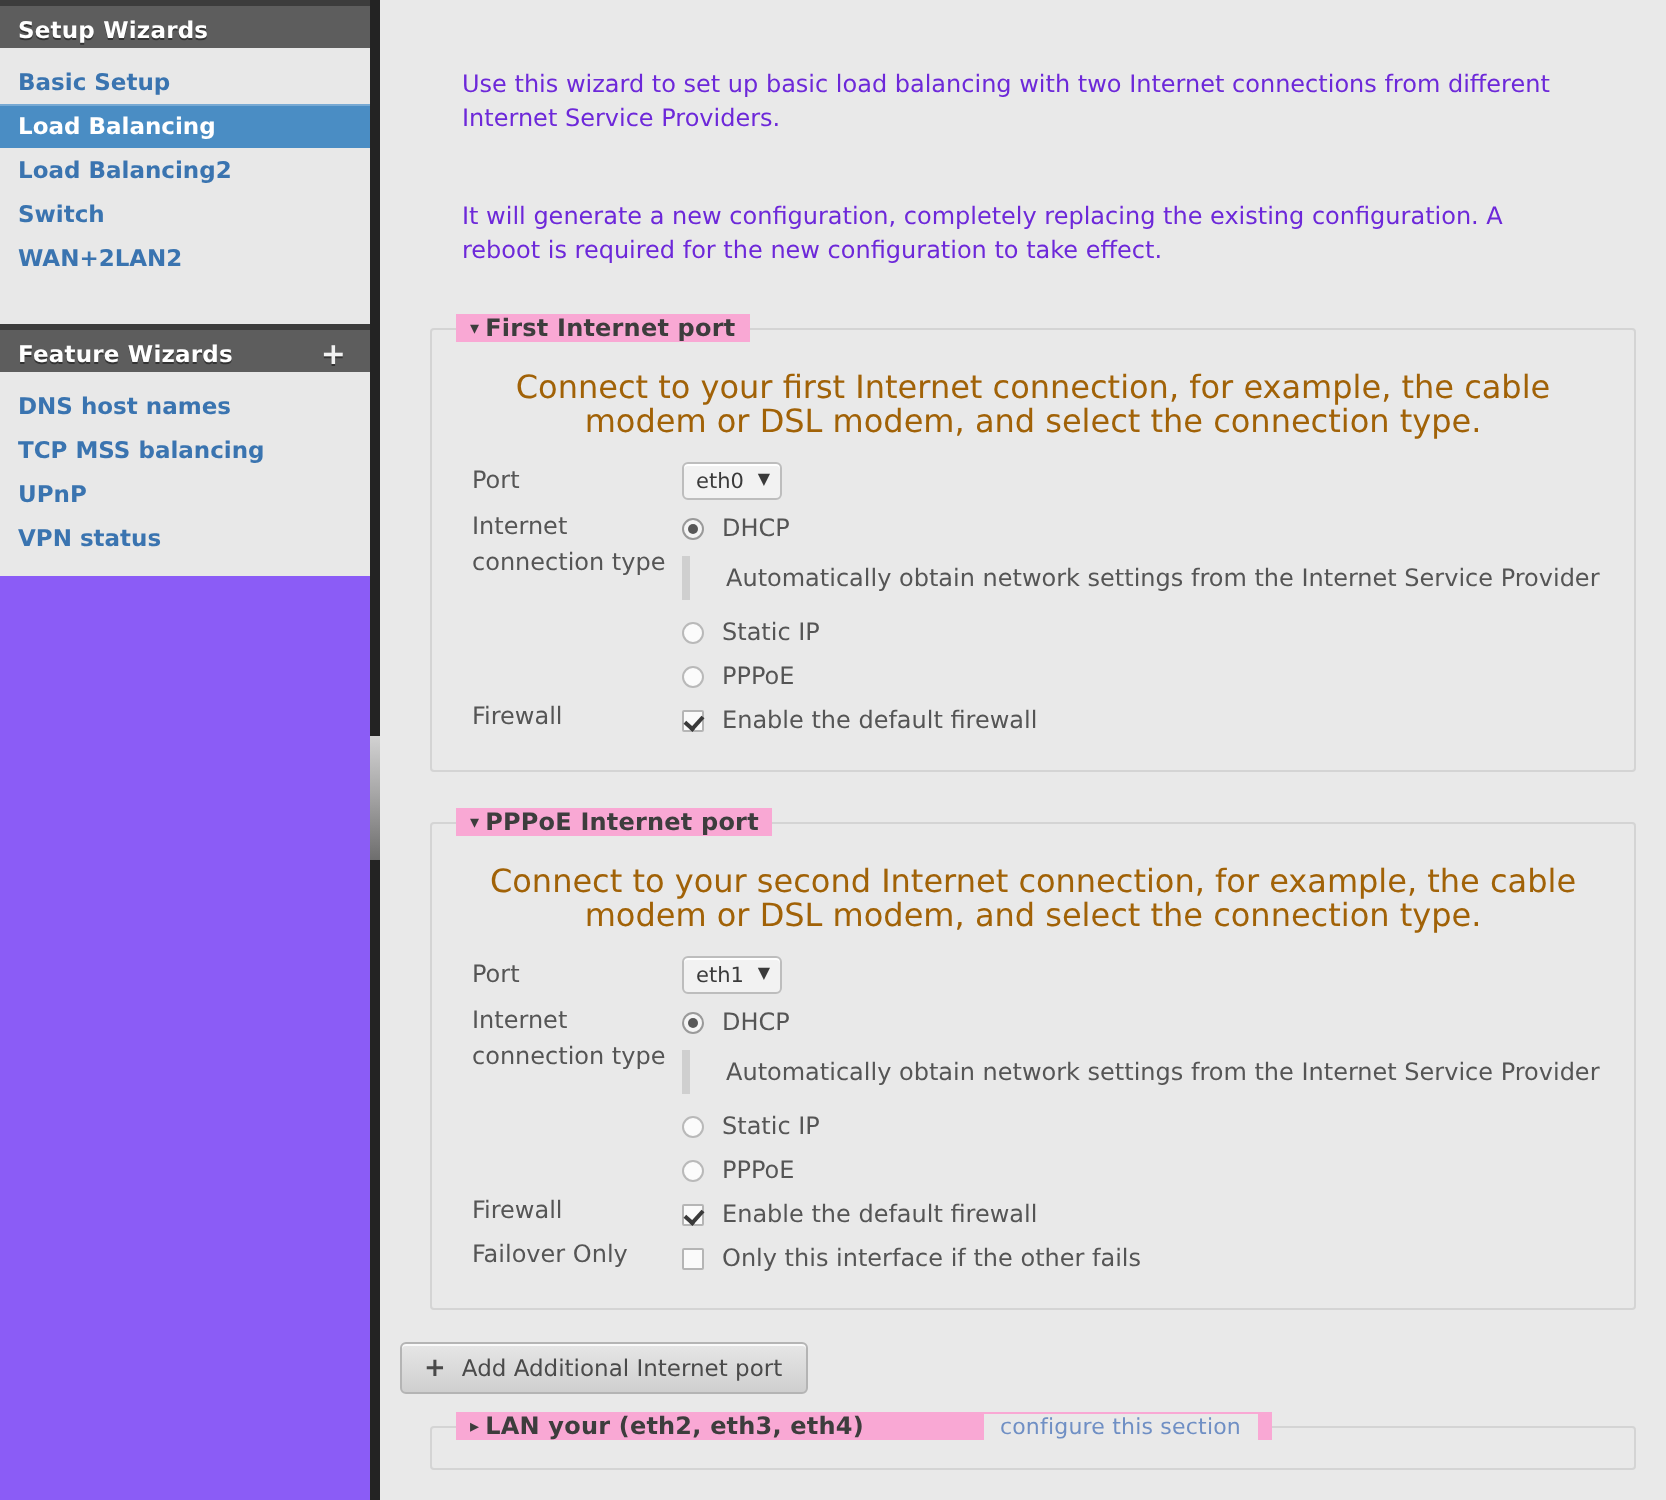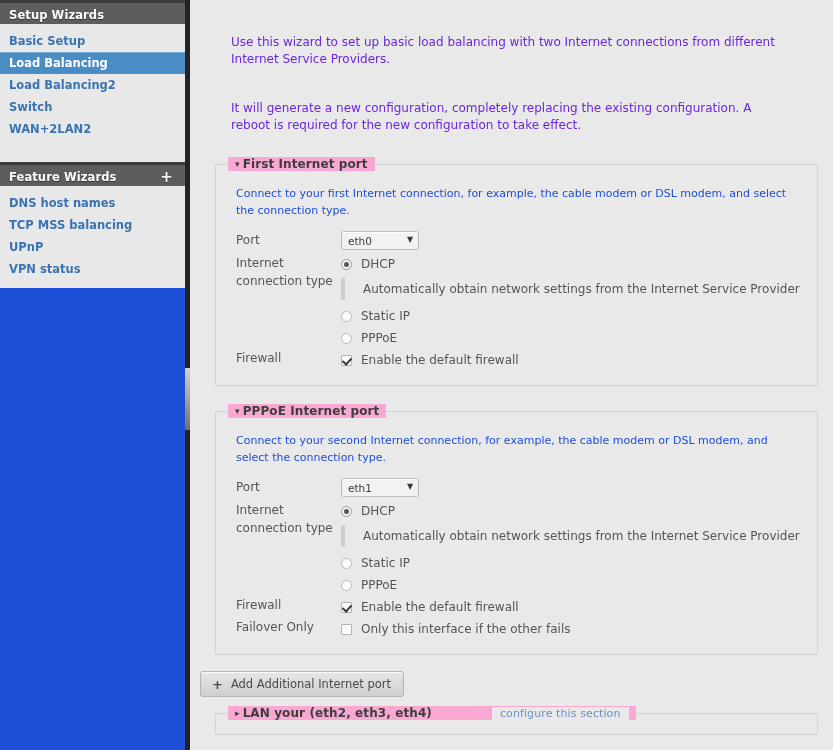--- a/index.html
+++ b/index.html
@@ -10,21 +10,21 @@
     font-family: "DejaVu Sans", "Liberation Sans", sans-serif;
     font-size: 12px;
     color: #444;
   }
   #app { position: relative; width: 833px; height: 750px; }
 
   
   #sidebar {
     position: absolute; left: 0; top: 0;
     width: 185px; height: 750px;
-    background: #1d4ed8;
+    background: #8b5cf6;
   }
   .panel-header {
     background: #5d5d5d;
     border-top: 3px solid #3c3c3c;
     color: #ffffff;
     font-weight: bold;
     font-size: 11.5px;
     height: 24px;
     line-height: 24px;
     padding: 0 10px 0 9px;
@@ -125,23 +125,24 @@
     color: #6f8fc4;
     font-weight: normal;
     font-size: 11px;
     margin-left: 60px;
     background: #e9e9e9;
     padding: 0 8px;
     cursor: pointer;
   }
   .section-desc {
     padding: 20px 20px 0 20px;
-    color: #1d4ed8;
-    font-size: 11px;
+    color: #a16207;
+    font-size: 16px;
     line-height: 17px;
+    text-align: center;
   }
 
   .rows { padding: 12px 0 0 20px; }
   .row { display: flex; align-items: flex-start; min-height: 22px; }
   .row-label {
     width: 105px;
     flex: 0 0 105px;
     color: #555;
     font-size: 12px;
     line-height: 17px;
@@ -158,21 +159,20 @@
     align-items: center;
     background: #f2f2f2;
     border: 1px solid #bdbdbd;
     border-radius: 3px;
     height: 17px;
     padding: 0 5px 0 6px;
     font-size: 10.5px;
     color: #3a3a3a;
     box-shadow: inset 0 1px 0 #ffffff;
     cursor: pointer;
-    gap: 28px;
   }
   .select-wrap .fake-select .caret-dn {
     margin-left: 7px;
     font-size: 8px;
     color: #3a3a3a;
     transform: translateY(-1px);
   }
 
   .opt { display: flex; align-items: center; height: 22px; }
   .radio {

